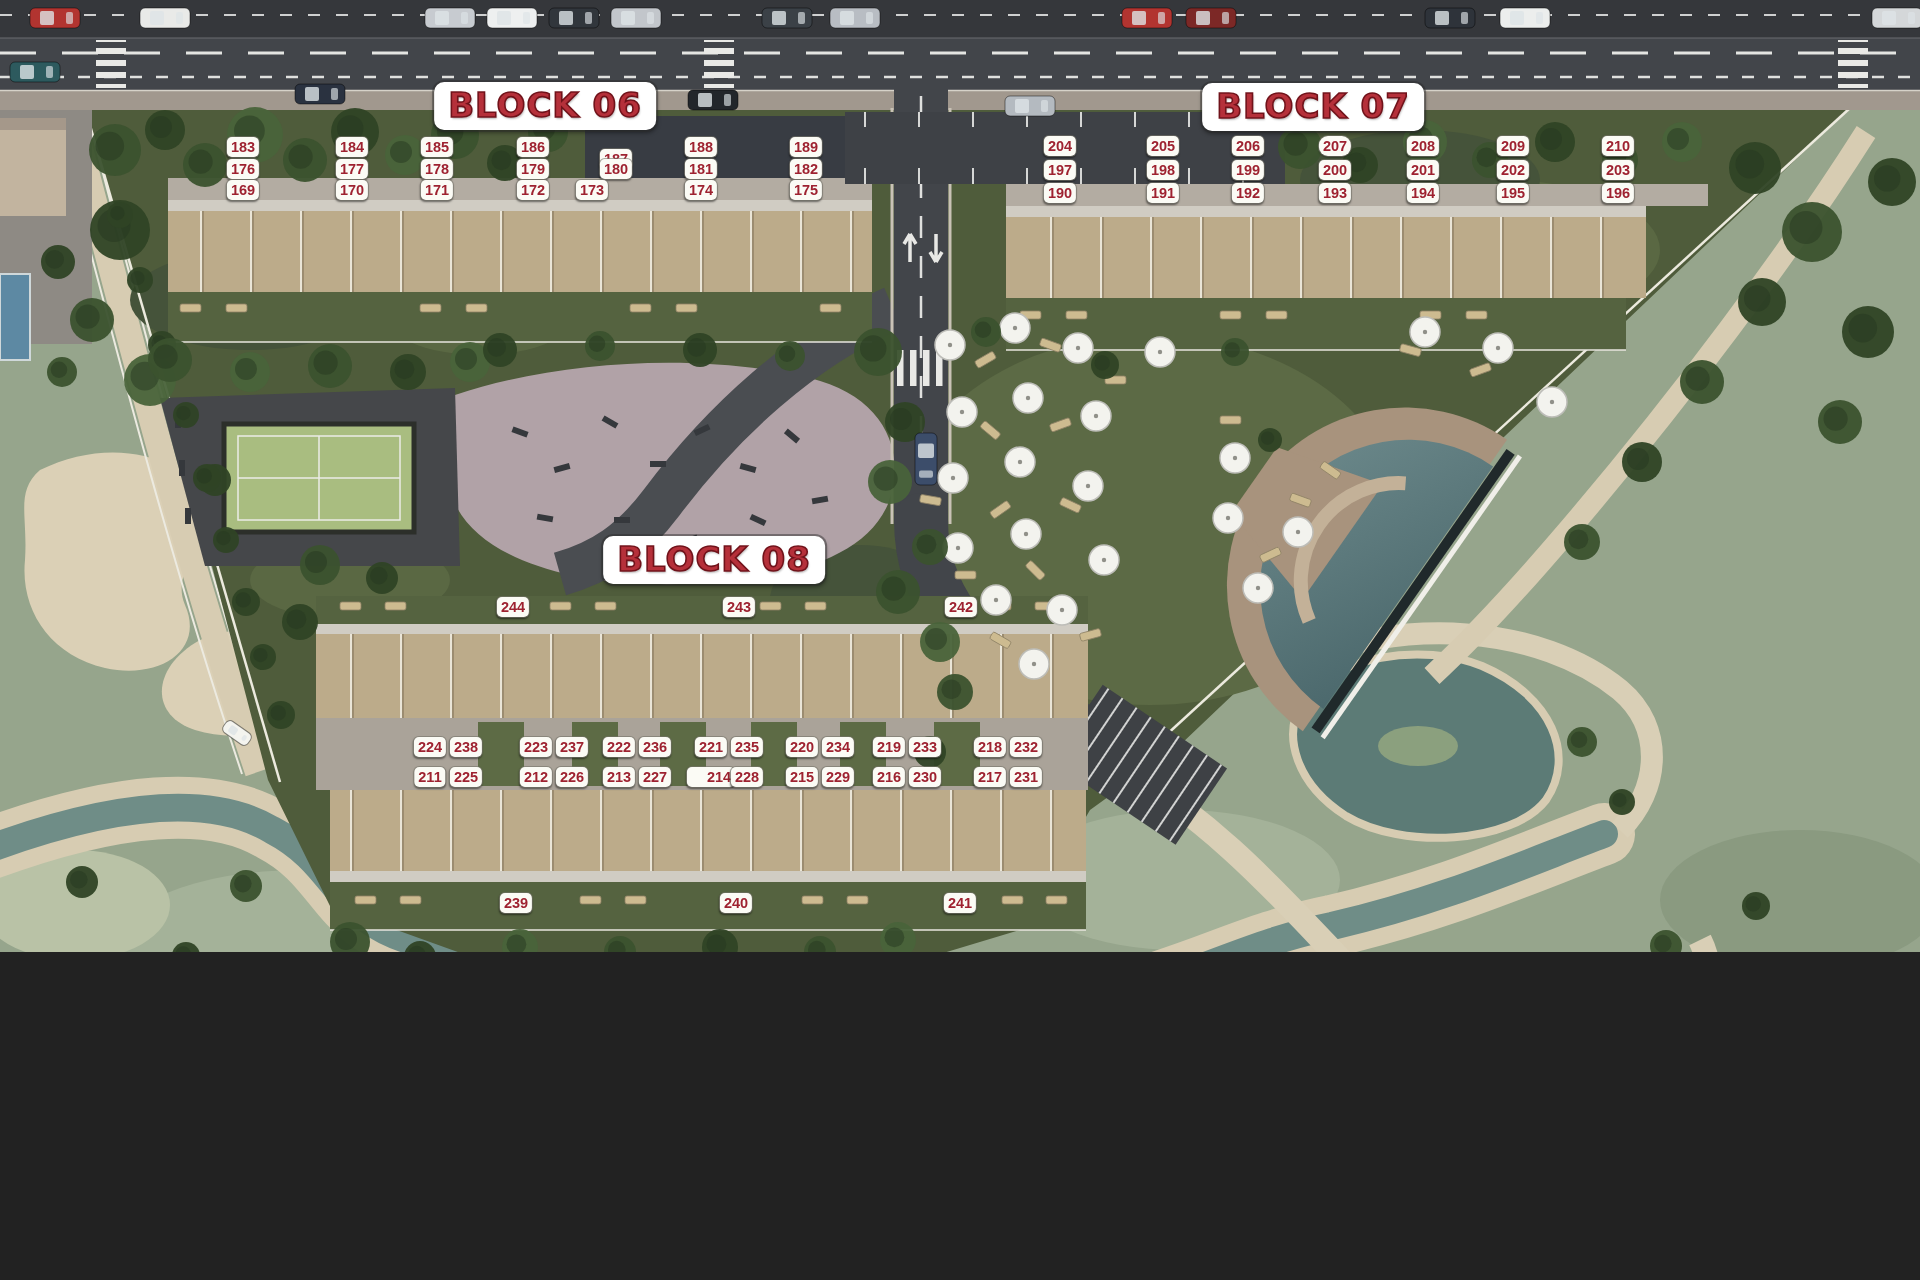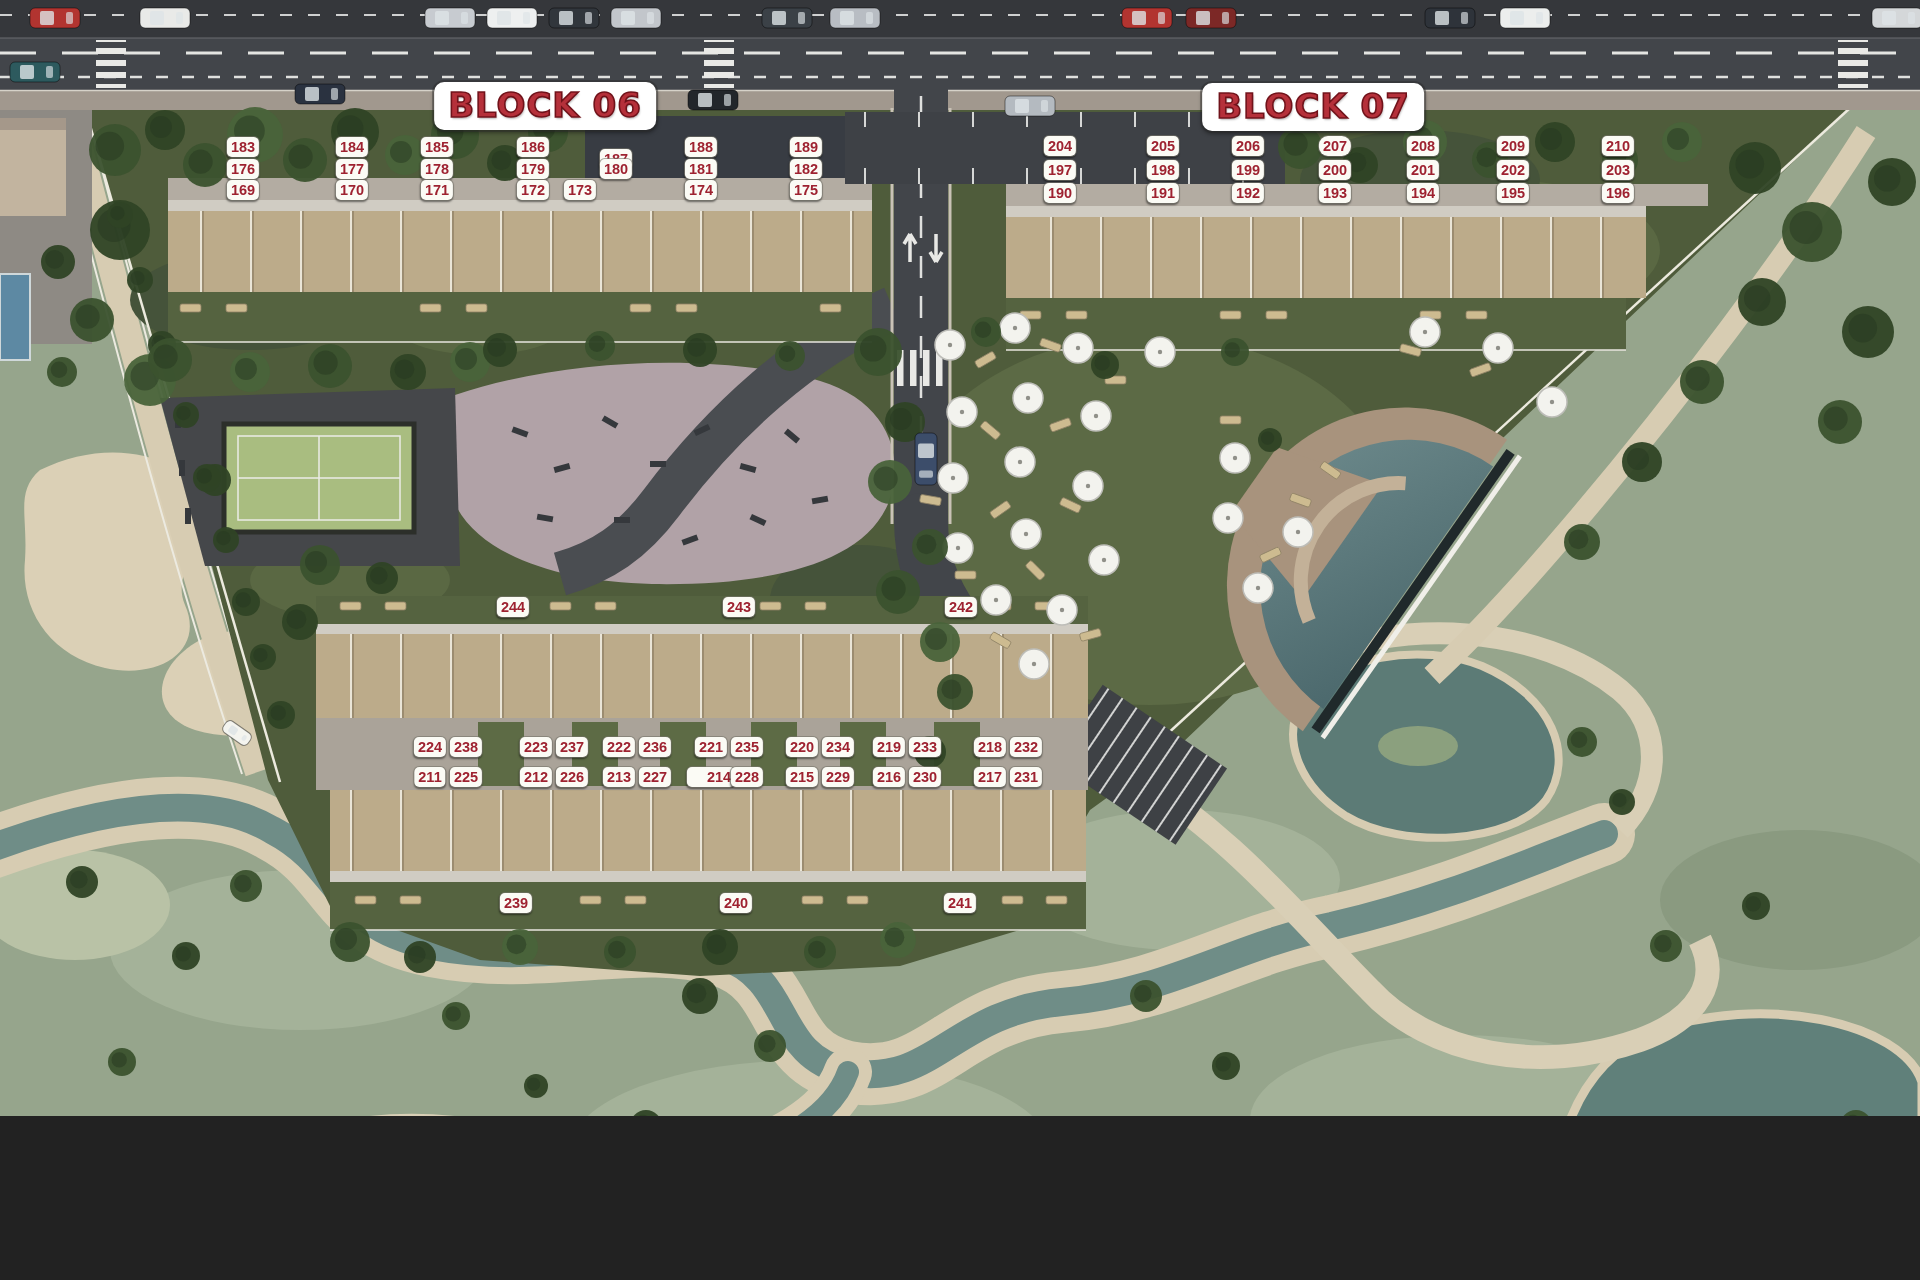--- a/index.html
+++ b/index.html
@@ -1,16 +1,16 @@
 <!DOCTYPE html>
 <html><head>
 <meta charset="utf-8">
 <style>
   html,body{margin:0;padding:0;background:#222;}
-  #stage{position:relative;width:1920px;height:1116px;overflow:hidden;
+  #stage{position:relative;width:1920px;height:952px;overflow:hidden;
          font-family:"Liberation Sans",sans-serif;background:#96a58c;}
   #scenery{position:absolute;left:0;top:0;}
   #labels{position:absolute;left:0;top:0;width:1920px;height:1280px;}
   .chip{position:absolute;transform:translate(-50%,-50%);background:#fbfbf5;
         color:#9e2230;font:700 14.5px/20px "Liberation Sans",sans-serif;
         padding:0 4px;border-radius:5px;white-space:nowrap;
         box-shadow:0 0 0 1px rgba(120,118,108,.6),0 1.5px 2px rgba(0,0,0,.5);}
   .btitle{position:absolute;transform:translate(-50%,-50%);background:#ffffff;
         color:#b5303a;font:700 34px/44px "DejaVu Sans",sans-serif;letter-spacing:1px;
         padding:1px 14px 3px;border-radius:10px;white-space:nowrap;
@@ -812,39 +812,40 @@
           <rect x="222" y="726" width="30" height="14" rx="5" fill="#f4f4ef" stroke="rgba(0,0,0,.45)" stroke-width="1"></rect>
           <rect x="228" y="729" width="8.4" height="8" rx="2" fill="#dde3e6" opacity="0.8"></rect>
           <rect x="243.6" y="730" width="4.2" height="6" rx="2" fill="#dde3e6" opacity="0.65"></rect>
         </g>
       </g>
 </svg>
 
 <div id="labels">
   <div class="btitle" id="title-0" style="left: 545px; top: 106px;">BLOCK 06</div>
   <div class="btitle" id="title-1" style="left: 1313px; top: 107px;">BLOCK 07</div>
+  <div class="btitle" id="title-2" style="left: 714px; top: 560px;">BLOCK 08</div>
 <div class="chip" style="left: 243px; top: 147px;">183</div>
       <div class="chip" style="left: 352px; top: 147px;">184</div>
       <div class="chip" style="left: 437px; top: 147px;">185</div>
       <div class="chip" style="left: 533px; top: 147px;">186</div>
       <div class="chip" style="left: 616px; top: 159px;">187</div>
       <div class="chip" style="left: 701px; top: 147px;">188</div>
       <div class="chip" style="left: 806px; top: 147px;">189</div>
       <div class="chip" style="left: 243px; top: 169px;">176</div>
       <div class="chip" style="left: 352px; top: 169px;">177</div>
       <div class="chip" style="left: 437px; top: 169px;">178</div>
       <div class="chip" style="left: 533px; top: 169px;">179</div>
       <div class="chip" style="left: 616px; top: 169px;">180</div>
       <div class="chip" style="left: 701px; top: 169px;">181</div>
       <div class="chip" style="left: 806px; top: 169px;">182</div>
       <div class="chip" style="left: 243px; top: 190px;">169</div>
       <div class="chip" style="left: 352px; top: 190px;">170</div>
       <div class="chip" style="left: 437px; top: 190px;">171</div>
       <div class="chip" style="left: 533px; top: 190px;">172</div>
-      <div class="chip" style="left: 580px; top: 190px;">173</div>
+      <div class="chip" style="left: 592px; top: 190px;">173</div>
       <div class="chip" style="left: 701px; top: 190px;">174</div>
       <div class="chip" style="left: 806px; top: 190px;">175</div>
       <div class="chip" style="left: 1060px; top: 146px;">204</div>
       <div class="chip" style="left: 1163px; top: 146px;">205</div>
       <div class="chip" style="left: 1248px; top: 146px;">206</div>
       <div class="chip" style="left: 1335px; top: 146px; border-radius: 9px;">207</div>
       <div class="chip" style="left: 1423px; top: 146px;">208</div>
       <div class="chip" style="left: 1513px; top: 146px;">209</div>
       <div class="chip" style="left: 1618px; top: 146px;">210</div>
       <div class="chip" style="left: 1060px; top: 170px;">197</div>

